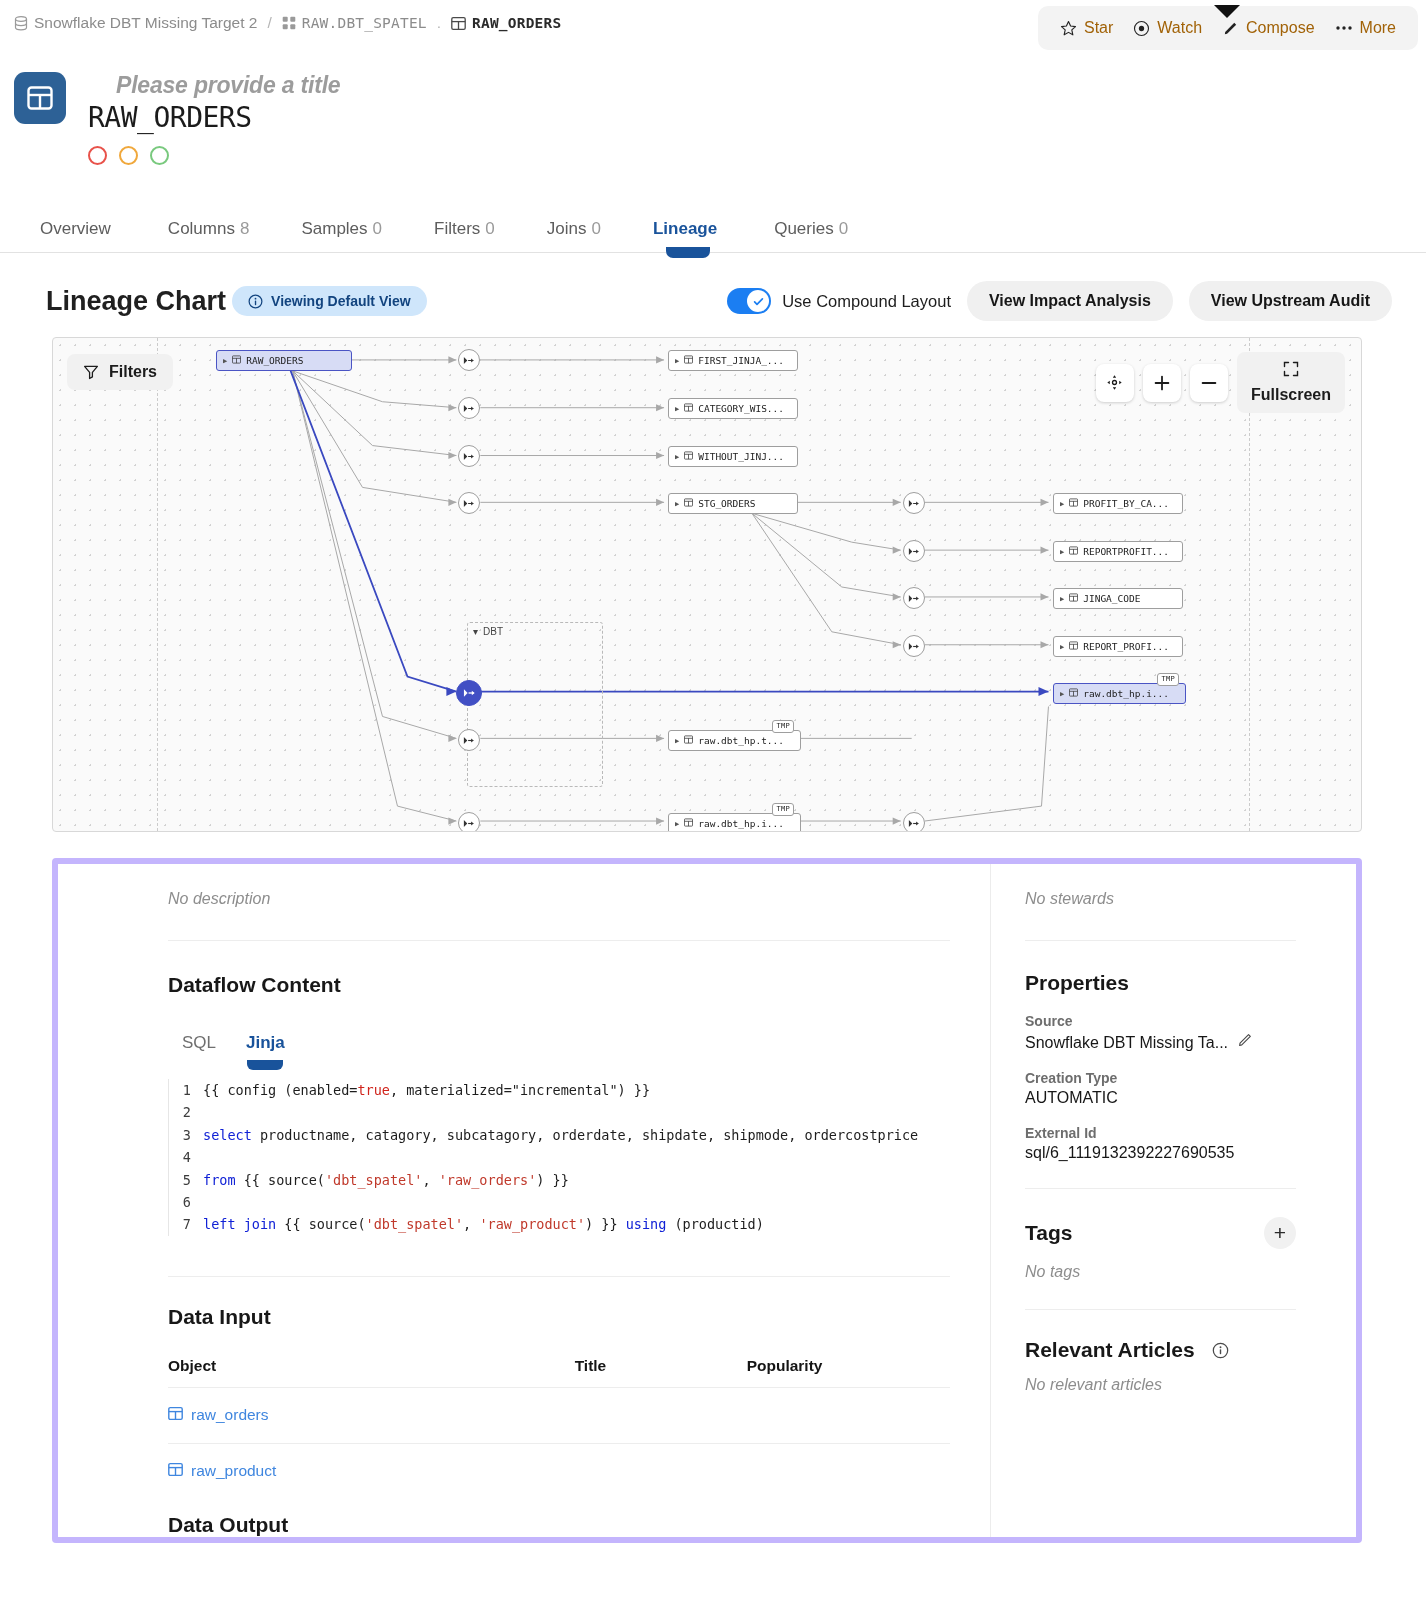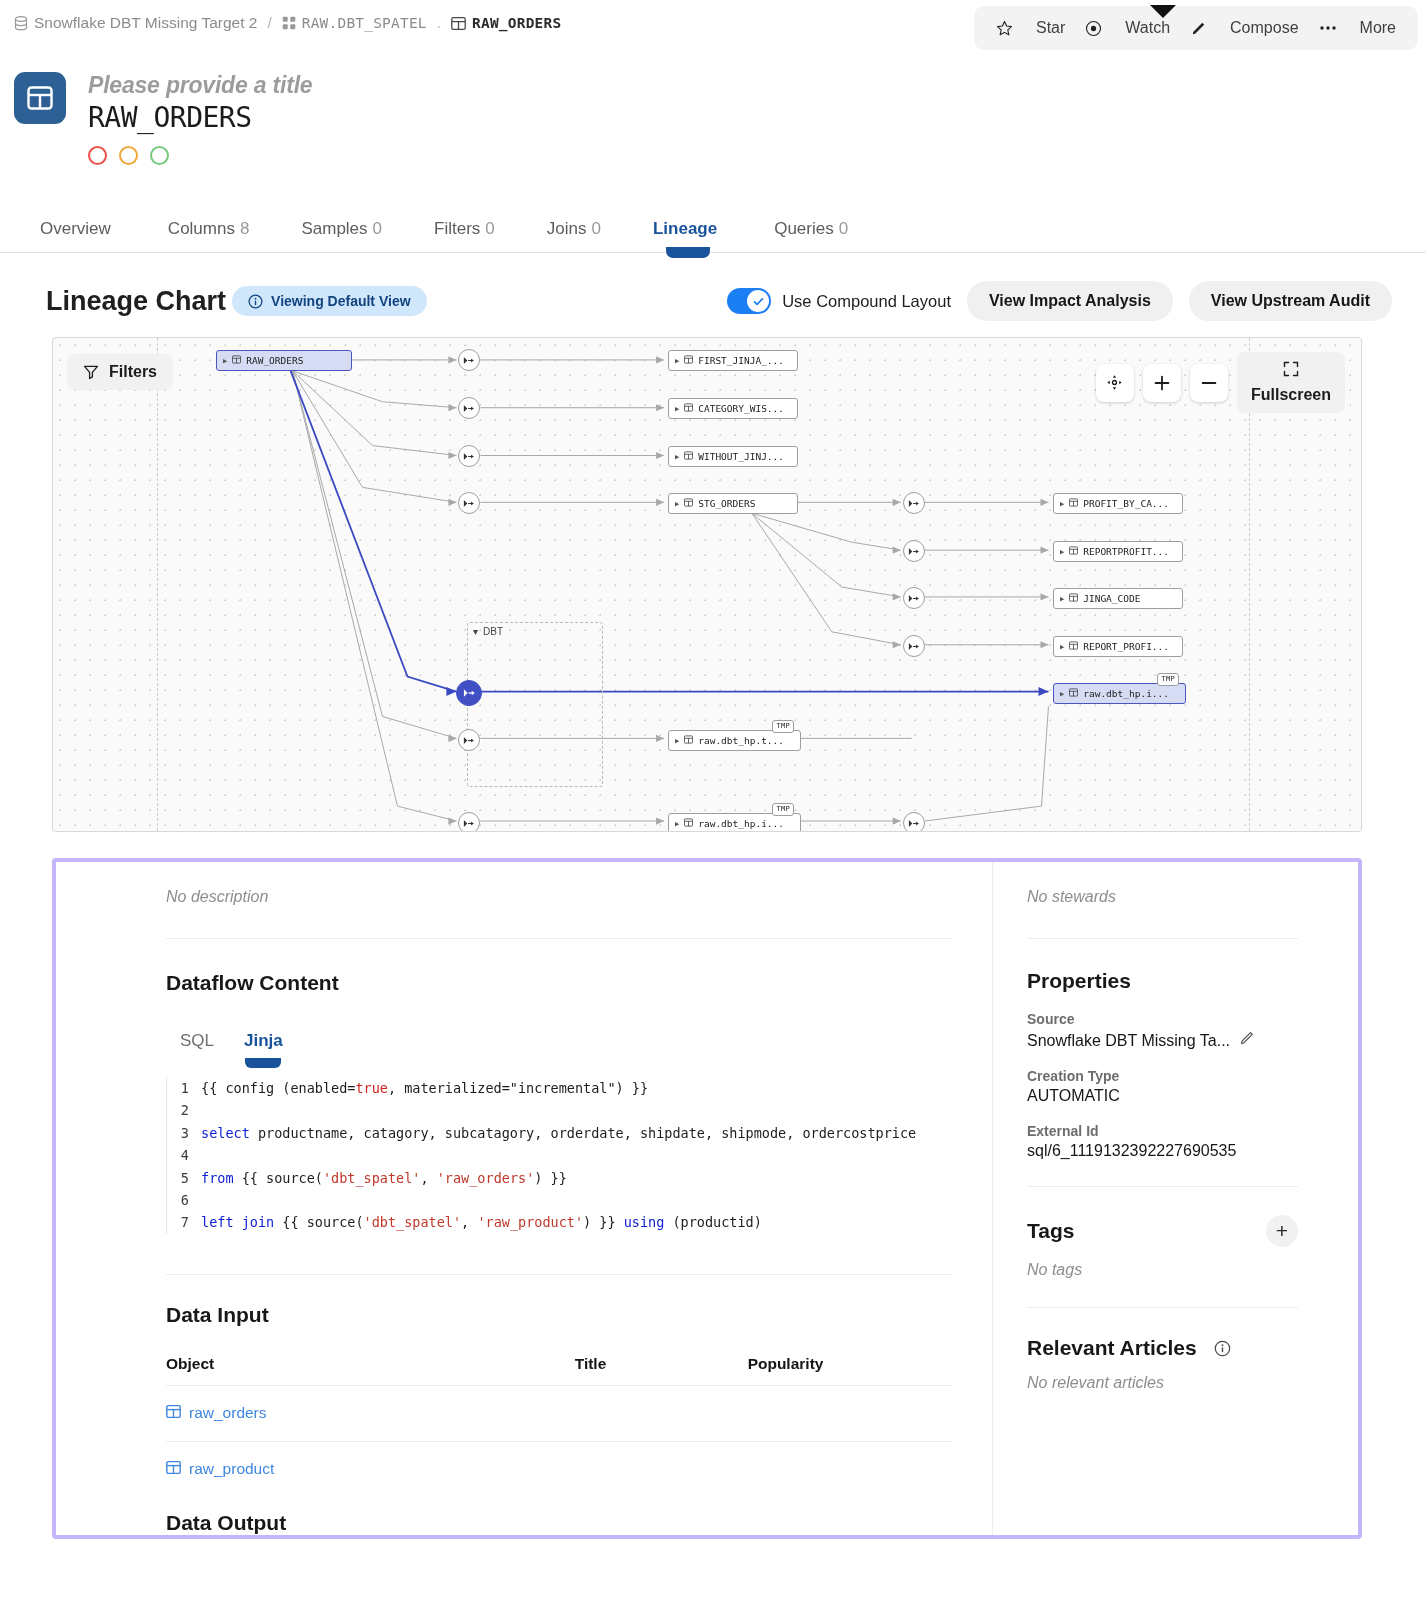--- a/index.html
+++ b/index.html
@@ -30,39 +30,39 @@
   .ico { display:inline-flex; align-items:center; justify-content:center; }
 
   
   .actionbar {
     position:absolute; right:8px; top:6px;
     background:#f3f3f3; border-radius:10px;
     height:44px; display:flex; align-items:center; gap:4px;
     padding: 0 14px;
   }
   .actionbar .act {
-    display:flex; align-items:center; gap:23px;
-    font-size:16px; color:#404040; padding:4px 8px; border-radius:6px;
+    display:flex; align-items:center; gap:7px;
+    font-size:16px; color:#a16207; padding:4px 8px; border-radius:6px;
     white-space:nowrap;
   }
   .notch {
     position:absolute; top:-1px; left:176px; width:0; height:0;
     border-left:13px solid transparent; border-right:13px solid transparent;
     border-top:13px solid #111;
   }
 
   
   .titleblock { display:flex; gap:22px; padding: 26px 0 0 14px; }
   .appicon {
     width:52px; height:52px; border-radius:11px; background:#2d6196;
     display:flex; align-items:center; justify-content:center; flex:0 0 auto;
   }
   .title-pretitle {
     font-size:23px; font-style:italic; font-weight:bold; color:#9c9c9c;
-    letter-spacing:-0.2px; margin-bottom:2px;
+    letter-spacing:-0.2px; margin-bottom:2px;margin-left:28px;
   }
   .title-main {
     font-size:28px; color:#1b1b1b; font-family:"DejaVu Sans Mono", monospace;
     letter-spacing:-0.5px;
   }
   .dots { display:flex; gap:12px; margin-top:12px; }
   .dot { width:19px; height:19px; border-radius:50%; border:2.4px solid #000; }
   .dot.red { border-color:#e8524a; }
   .dot.amber { border-color:#f0a83c; }
   .dot.green { border-color:#79c97e; }
@@ -174,21 +174,21 @@
   }
   .group-label {
     position:absolute; font-size:10px; color:#444; z-index:3;
     display:flex; align-items:center; gap:5px;
     font-family:"Liberation Sans", sans-serif;
   }
 
   
   .bottom {
     margin: 26px 14px 0 52px; width:1310px;
-    border:4px solid #c4b5fd; border-radius:4px;
+    border:6px solid #c4b5fd; border-radius:4px;
     display:flex; min-height:670px; background:#fff;
   }
   .bcol-left { flex: 1 1 auto; padding: 26px 40px 0 110px; }
   .bcol-right { flex: 0 0 366px; border-left:1px solid #ececec; padding: 26px 60px 0 34px; }
 
   .muted-it { font-style:italic; color:#8d8d8d; font-size:16px; }
   .rule { border-top:1px solid #ededed; margin:32px 0 0 0; }
   .h-sec { font-size:21px; font-weight:bold; color:#181818; }
 
   .codetabs { display:flex; gap:30px; align-items:flex-end; margin-top:36px; padding-left:14px; position:relative; }

